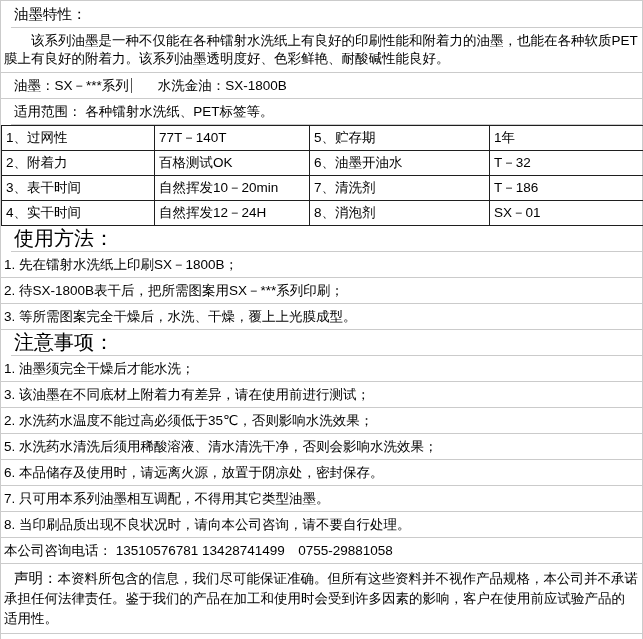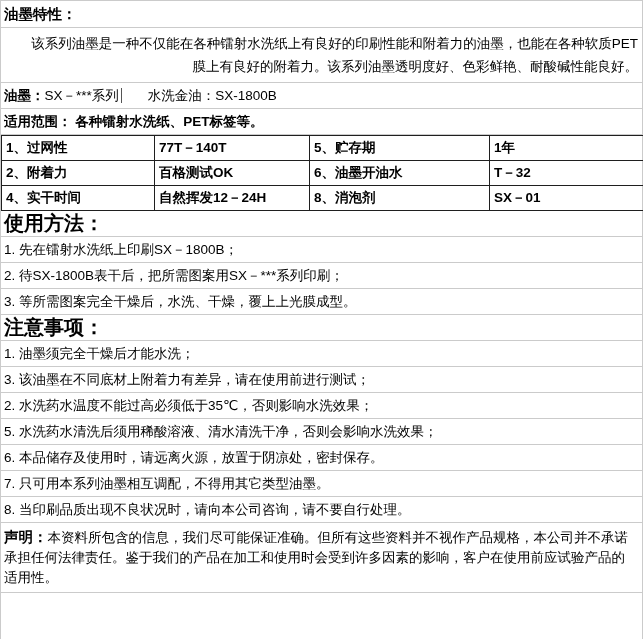--- a/index.html
+++ b/index.html
@@ -17,23 +17,23 @@
     border-right: 1px solid #cbcbcb;
     border-top: 1px solid #cbcbcb;
     background: #ffffff;
   }
   .row {
     border-bottom: 1px solid #cbcbcb;
     padding: 4px 4px 4px 3px;
     line-height: 17px;
     min-height: 25px;
   }
-  .bold { font-weight: bold; }
+  .bold { font-weight: normal; margin-left: 10px; }
   .title-row { font-size: 14.5px; padding-top: 5px; }
-  .intro-row p { text-indent: 2em; line-height: 23px; text-align: right; }
+  .intro-row p { text-indent: 2em; line-height: 18px; }
   .ink-row { display: flex; align-items: center; }
   .ink-divider {
     display: inline-block;
     width: 0; height: 15px;
     border-left: 1px solid #555;
     margin: 0 0 0 2px;
   }
   .ink-col2 { margin-left: 26px; }
   .params-title-row { border-bottom: none; font-size: 14.5px; }
   table.params {
@@ -41,21 +41,20 @@
     width: 100%;
     table-layout: fixed;
   }
   table.params td {
     border: 1px solid #1f1f1f;
     padding: 3px 2px 3px 4px;
     height: 24px;
     font-size: 13.5px;
     overflow: hidden;
     white-space: nowrap;
-    font-weight: bold;
   }
   table.params col.c1 { width: 153px; }
   table.params col.c2 { width: 155px; }
   table.params col.c3 { width: 180px; }
   table.params col.c4 { width: 155px; }
   .section-title { font-size: 20px; }
   .statement-row { border-bottom: 1px solid #cbcbcb; line-height: 20px; }
   .statement-row .inline-label { font-size: 14.5px; }
 </style>
 </head>
@@ -97,20 +96,26 @@
         <td>5、贮存期</td>
         <td>1年</td>
       </tr>
       <tr>
         <td>2、附着力</td>
         <td>百格测试OK</td>
         <td>6、油墨开油水</td>
         <td>T－32</td>
       </tr>
       <tr>
+        <td>3、表干时间</td>
+        <td>自然挥发10－20min</td>
+        <td>7、清洗剂</td>
+        <td>T－186</td>
+      </tr>
+      <tr>
         <td>4、实干时间</td>
         <td>自然挥发12－24H</td>
         <td>8、消泡剂</td>
         <td>SX－01</td>
       </tr>
     </tbody>
   </table>
 
   <div class="row section-title bold">使用方法：</div>
   <div class="row">1. 先在镭射水洗纸上印刷SX－1800B；</div>
@@ -119,18 +124,22 @@
 
   <div class="row section-title bold">注意事项：</div>
   <div class="row">1. 油墨须完全干燥后才能水洗；</div>
   <div class="row">3. 该油墨在不同底材上附着力有差异，请在使用前进行测试；</div>
   <div class="row">2. 水洗药水温度不能过高必须低于35℃，否则影响水洗效果；</div>
   <div class="row">5. 水洗药水清洗后须用稀酸溶液、清水清洗干净，否则会影响水洗效果；</div>
   <div class="row">6. 本品储存及使用时，请远离火源，放置于阴凉处，密封保存。</div>
   <div class="row">7. 只可用本系列油墨相互调配，不得用其它类型油墨。</div>
   <div class="row">8. 当印刷品质出现不良状况时，请向本公司咨询，请不要自行处理。</div>
 
+  <div class="row">
+    <span>本公司咨询电话：</span>
+    <span>13510576781 13428741499　0755-29881058</span>
+  </div>
 
   <div class="row statement-row">
     <span class="bold inline-label">声明：</span><span>本资料所包含的信息，我们尽可能保证准确。但所有这些资料并不视作产品规格，本公司并不承诺承担任何法律责任。鉴于我们的产品在加工和使用时会受到许多因素的影响，客户在使用前应试验产品的适用性。</span>
   </div>
 
 </div>
 
 </body></html>

